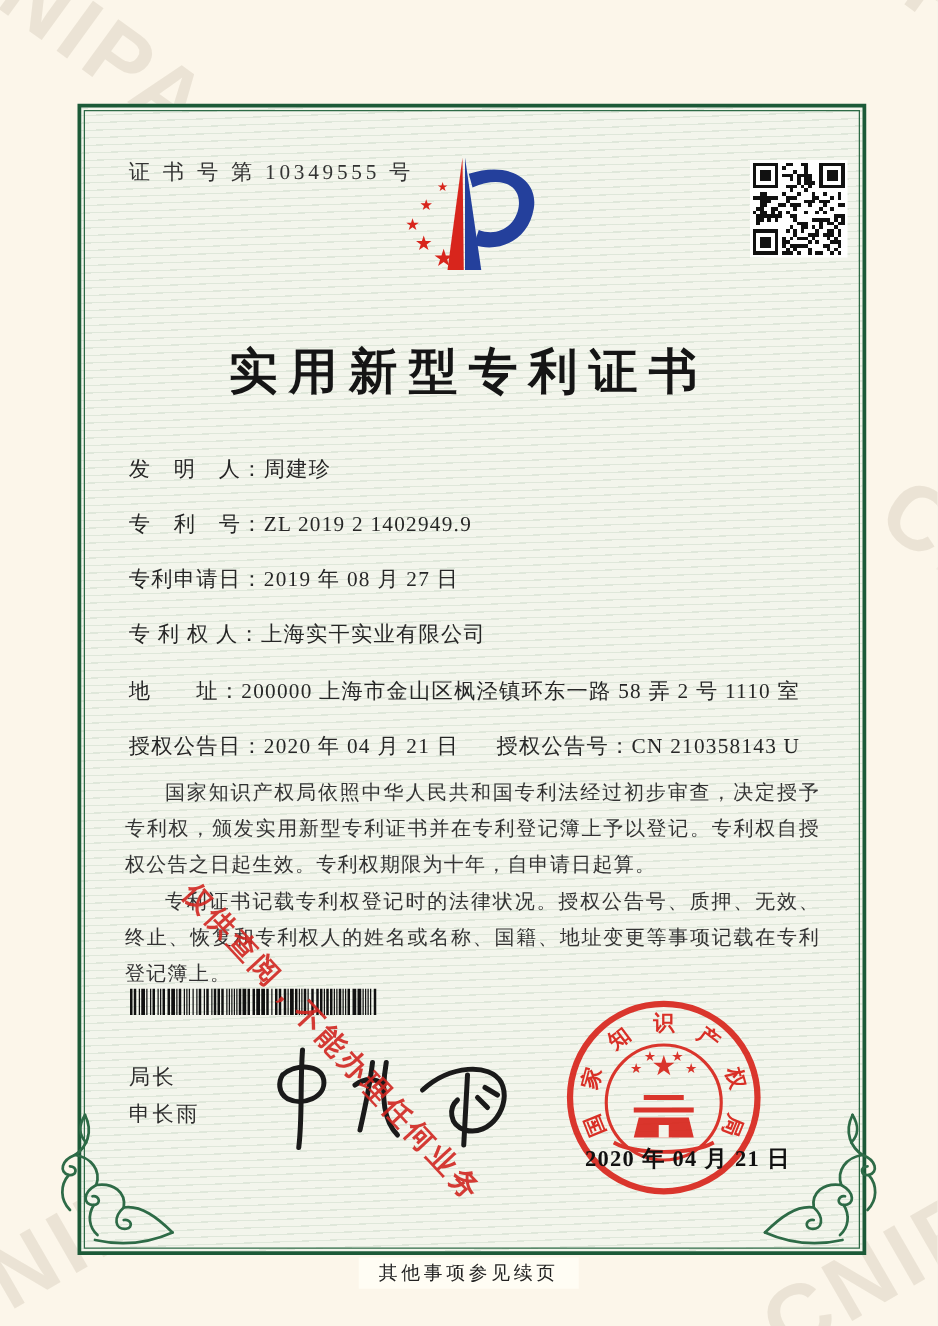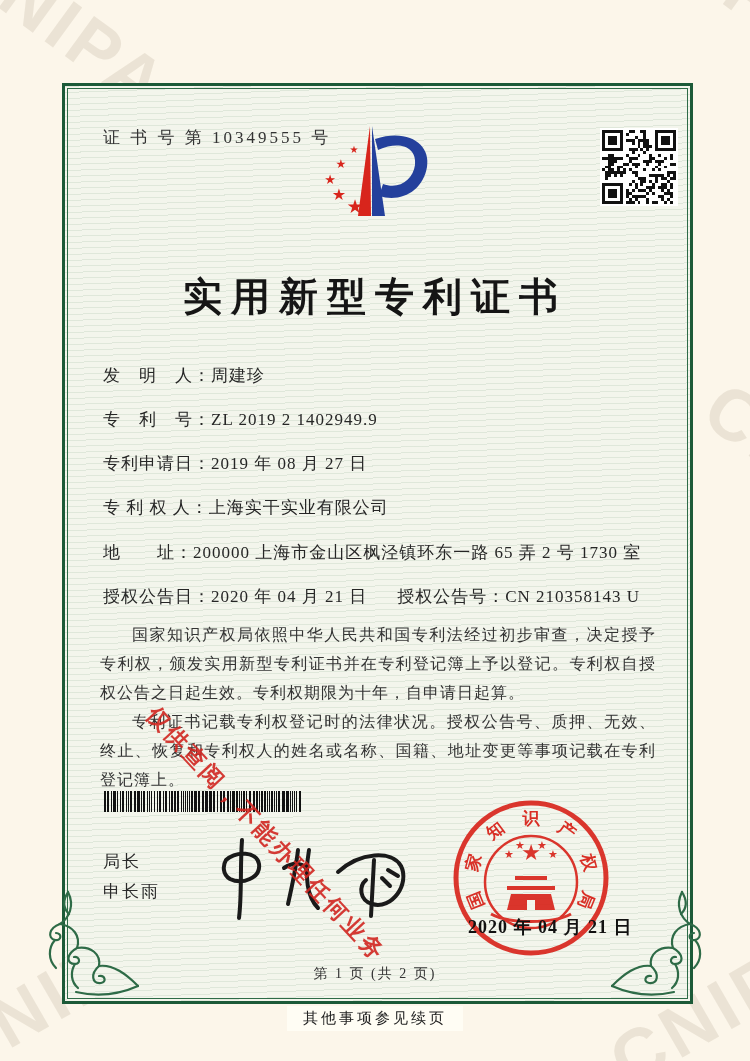--- a/index.html
+++ b/index.html
@@ -360,21 +360,21 @@
   <div class="row r3">
     <span class="lbl">专　利　号：</span><span class="val">ZL 2019 2 1402949.9</span>
   </div>
   <div class="row r4">
     <span class="lbl">专利申请日：</span><span class="val">2019 年 08 月 27 日</span>
   </div>
   <div class="row r5">
     <span class="lbl">专 利 权 人：</span><span class="val">上海实干实业有限公司</span>
   </div>
   <div class="row r6">
-    <span class="lbl">地　　址：</span><span class="val">200000 上海市金山区枫泾镇环东一路 65 弄 2 号 1730 室</span>
+    <span class="lbl">地　　址：</span><span class="val">200000 上海市金山区枫泾镇环东一路 58 弄 2 号 1110 室</span>
   </div>
   <div class="row r7">
     <span class="lbl">授权公告日：</span><span class="val">2020 年 04 月 21 日</span><span class="lbl grant-no">授权公告号：</span><span class="val">CN 210358143 U</span>
   </div>
 
   <div class="body-text">
     <p>国家知识产权局依照中华人民共和国专利法经过初步审查，决定授予专利权，颁发实用新型专利证书并在专利登记簿上予以登记。专利权自授权公告之日起生效。专利权期限为十年，自申请日起算。</p>
     <p>专利证书记载专利权登记时的法律状况。授权公告号、质押、无效、终止、恢复和专利权人的姓名或名称、国籍、地址变更等事项记载在专利登记簿上。</p>
   </div>
 
@@ -433,18 +433,17 @@
       <rect x="56" y="88" width="48" height="4" fill="#d8251c"></rect>
       <polygon points="60,96 100,96 104,112 56,112" fill="#d8251c"></polygon>
       <rect x="76" y="102" width="8" height="10" fill="#f3f5ec"></rect>
       <path d="M40,116 C58,126 102,126 120,116" fill="none" stroke="#d8251c" stroke-width="3"></path>
     </g>
   </svg>
   <div class="seal-date">2020 年 04 月 21 日</div>
 
   <div class="red-wm">仅供查阅，不能办理任何业务</div>
 
-  <div class="page-footer">第 1 页 (共 2 页)</div>
   <div class="cont-note">
     <span>其他事项参见续页</span>
   </div>
 
 </div>
 
 </body></html>

